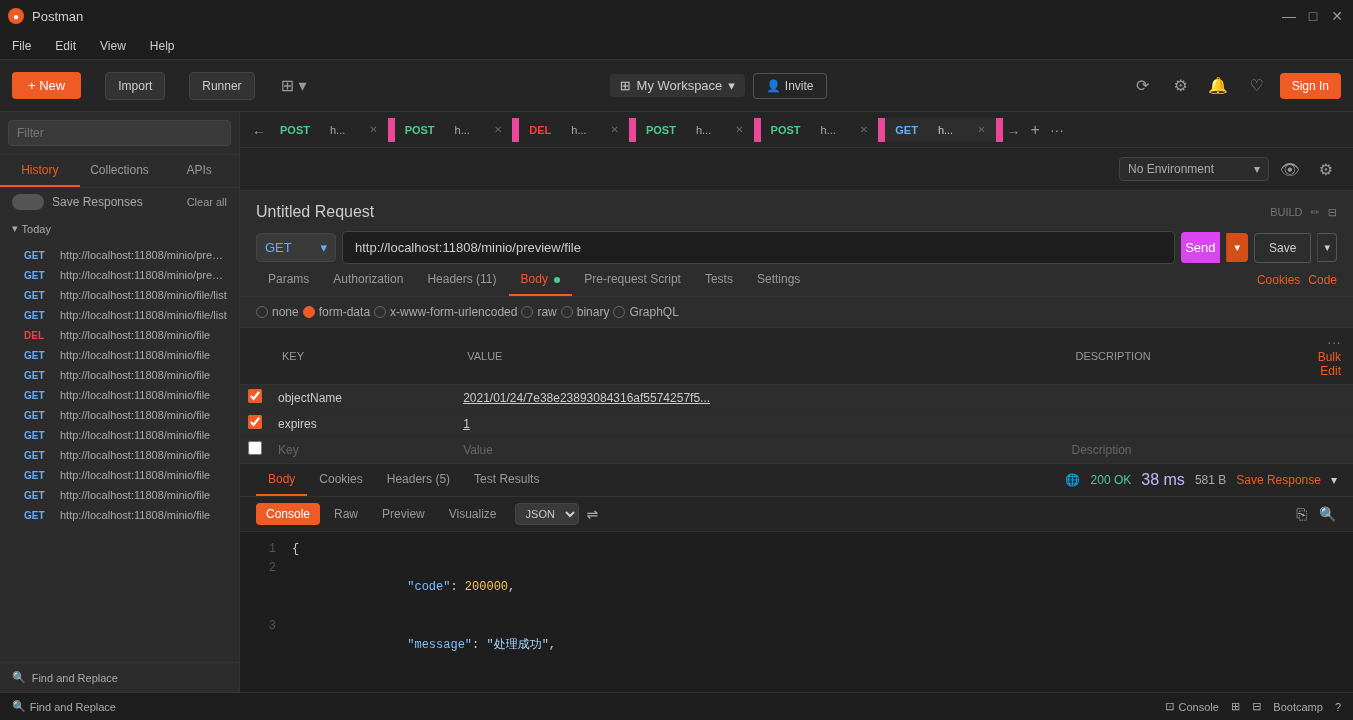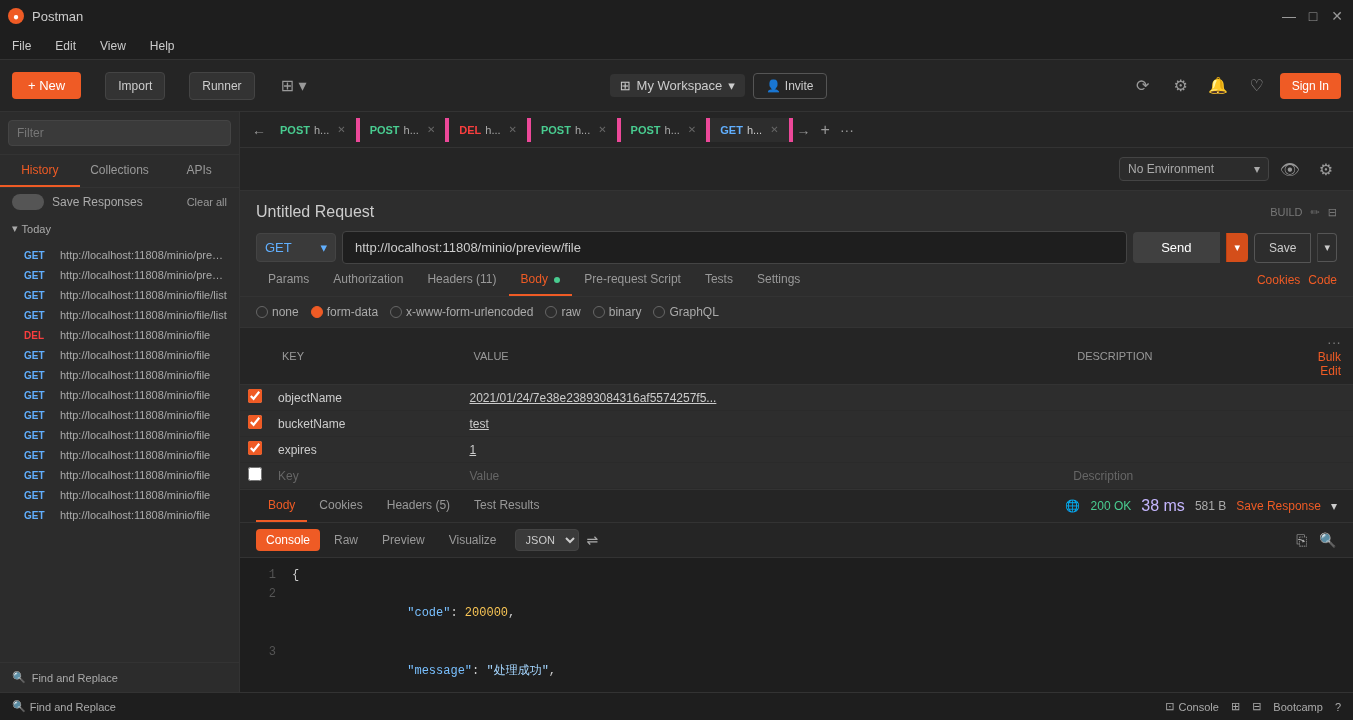--- a/index.html
+++ b/index.html
@@ -49,51 +49,51 @@
     .method-GET { color: #61affe; }
     .method-DELETE { color: #f93e3e; }
     .history-url { color: #aaa; font-size: 11px; overflow: hidden; text-overflow: ellipsis; white-space: nowrap; }
     .sidebar-footer { padding: 8px 12px; border-top: 1px solid #333; display: flex; align-items: center; gap: 6px; color: #aaa; font-size: 11px; cursor: pointer; }
 
     
     .content { flex: 1; display: flex; flex-direction: column; background: #2d2d2d; overflow: hidden; }
 
     
     .request-tabs { display: flex; align-items: center; background: #252525; border-bottom: 1px solid #333; padding: 0 8px; height: 36px; overflow: hidden; }
-    .req-tab { display: flex; align-items: center; padding: 6px 10px; font-size: 11px; cursor: pointer; border-right: 4px solid #ec4899; gap: 4px; white-space: nowrap; color: #aaa; }
+    .req-tab { display: flex; align-items: center; padding: 6px 10px; font-size: 11px; cursor: pointer; border-right: 7px solid #ec4899; gap: 20px; white-space: nowrap; color: #aaa; }
     .req-tab.active { background: #2d2d2d; color: #ccc; }
     .req-tab-method { font-weight: bold; }
     .req-tab .close-x { color: #666; margin-left: 4px; font-size: 10px; }
     .tab-nav-btn { color: #999; padding: 0 4px; cursor: pointer; font-size: 14px; }
     .tab-add-btn { color: #999; padding: 0 6px; cursor: pointer; font-size: 16px; }
     .tab-more-btn { color: #999; padding: 0 4px; cursor: pointer; font-size: 14px; }
 
     
     .request-area { padding: 12px 16px 0; background: #2d2d2d; }
     .request-title-row { display: flex; align-items: center; justify-content: space-between; margin-bottom: 10px; }
     .request-title { color: #ccc; font-size: 16px; font-weight: 500; }
     .request-actions { display: flex; align-items: center; gap: 8px; color: #777; font-size: 11px; }
     .url-bar { display: flex; align-items: center; gap: 6px; margin-bottom: 0; }
     .method-select { background: #3a3a3a; border: 1px solid #444; border-radius: 4px; padding: 6px 8px; color: #61affe; font-size: 13px; font-weight: 500; cursor: pointer; min-width: 80px; display: flex; align-items: center; justify-content: space-between; }
     .url-input { flex: 1; background: #1e1e1e; border: 1px solid #444; border-radius: 4px; padding: 8px 12px; color: #ccc; font-size: 13px; outline: none; }
-    .send-btn { background: #404040; color: white; border: none; border-radius: 4px 0 0 4px; padding: 8px 28px; font-size: 13px; cursor: pointer; font-weight: 500; }
+    .send-btn { background: #d946ef; color: white; border: none; border-radius: 4px 0 0 4px; padding: 8px 4px; font-size: 13px; cursor: pointer; font-weight: 500; }
     .send-dropdown { background: #d44e1a; color: white; border: none; border-radius: 0 4px 4px 0; padding: 8px 8px; font-size: 11px; cursor: pointer; border-left: 1px solid #c04010; }
     .save-btn { background: transparent; color: #ccc; border: 1px solid #555; border-radius: 4px 0 0 4px; padding: 7px 14px; font-size: 12px; cursor: pointer; }
     .save-dropdown { background: transparent; color: #ccc; border: 1px solid #555; border-radius: 0 4px 4px 0; padding: 7px 6px; font-size: 11px; cursor: pointer; border-left: 1px solid #444; }
 
     
     .req-section-tabs { display: flex; align-items: center; border-bottom: 1px solid #333; padding: 0 16px; background: #2d2d2d; }
     .req-sec-tab { padding: 8px 12px; font-size: 12px; color: #999; cursor: pointer; border-bottom: 2px solid transparent; }
     .req-sec-tab.active { color: #ef5b25; border-bottom: 2px solid #ef5b25; }
     .req-sec-tab .dot { width: 6px; height: 6px; background: #49cc90; border-radius: 50%; display: inline-block; margin-left: 3px; }
     .cookies-link { margin-left: auto; color: #ef5b25; font-size: 12px; cursor: pointer; }
     .code-link { color: #ef5b25; font-size: 12px; cursor: pointer; margin-left: 8px; }
 
     
-    .body-type-row { display: flex; align-items: center; gap: 12px; padding: 8px 16px; border-bottom: 1px solid #333; }
+    .body-type-row { display: flex; align-items: center; gap: 4px; padding: 8px 16px; border-bottom: 1px solid #333; }
     .body-radio { display: flex; align-items: center; gap: 4px; color: #aaa; font-size: 12px; cursor: pointer; }
     .radio-circle { width: 12px; height: 12px; border: 1px solid #666; border-radius: 50%; flex-shrink: 0; }
     .radio-circle.checked { background: #ef5b25; border-color: #ef5b25; }
 
     
     .form-table { width: 100%; border-collapse: collapse; }
     .form-table th { padding: 6px 12px; text-align: left; color: #999; font-size: 11px; font-weight: 500; background: #252525; border-bottom: 1px solid #333; }
     .form-table td { padding: 4px 8px; border-bottom: 1px solid #2a2a2a; vertical-align: middle; }
     .form-checkbox { width: 14px; height: 14px; cursor: pointer; accent-color: #ef5b25; }
     .form-key { color: #ccc; font-size: 12px; }
@@ -408,27 +408,20 @@
         <tbody>
           <tr>
             <td><input type="checkbox" class="form-checkbox" checked="" style=""></td>
             <td><span class="form-key">objectName</span></td>
             <td><span class="form-value">2021/01/24/7e38e23893084316af5574257f5...</span></td>
             <td><span class="form-desc"></span></td>
             <td></td>
           </tr>
           <tr>
             <td><input type="checkbox" class="form-checkbox" checked="" style=""></td>
-            <td><span class="form-key">bucketName</span></td>
-            <td><span class="form-value">test</span></td>
-            <td><span class="form-desc"></span></td>
-            <td></td>
-          </tr>
-          <tr>
-            <td><input type="checkbox" class="form-checkbox" checked="" style=""></td>
             <td><span class="form-key">expires</span></td>
             <td><span class="form-value">1</span></td>
             <td><span class="form-desc"></span></td>
             <td></td>
           </tr>
           <tr>
             <td><input type="checkbox" class="form-checkbox" style=""></td>
             <td><span class="form-empty">Key</span></td>
             <td><span class="form-empty">Value</span></td>
             <td><span class="form-empty">Description</span></td>

